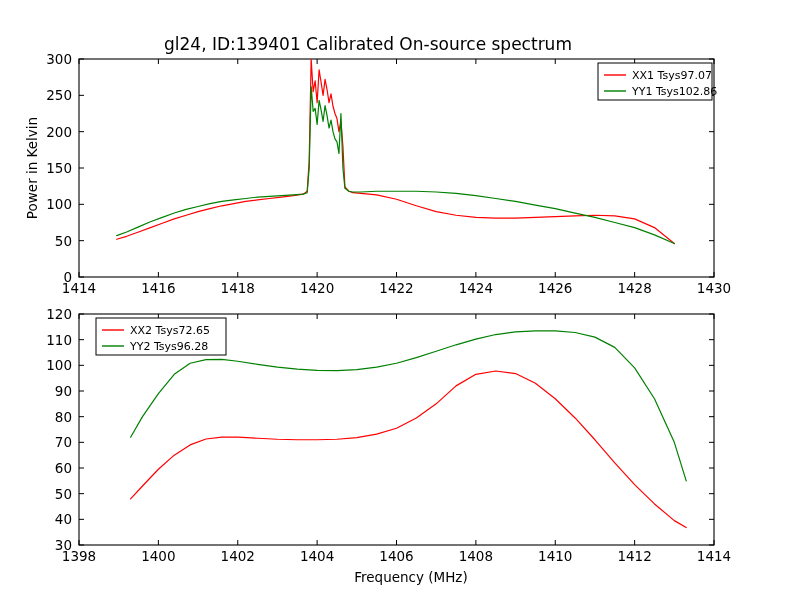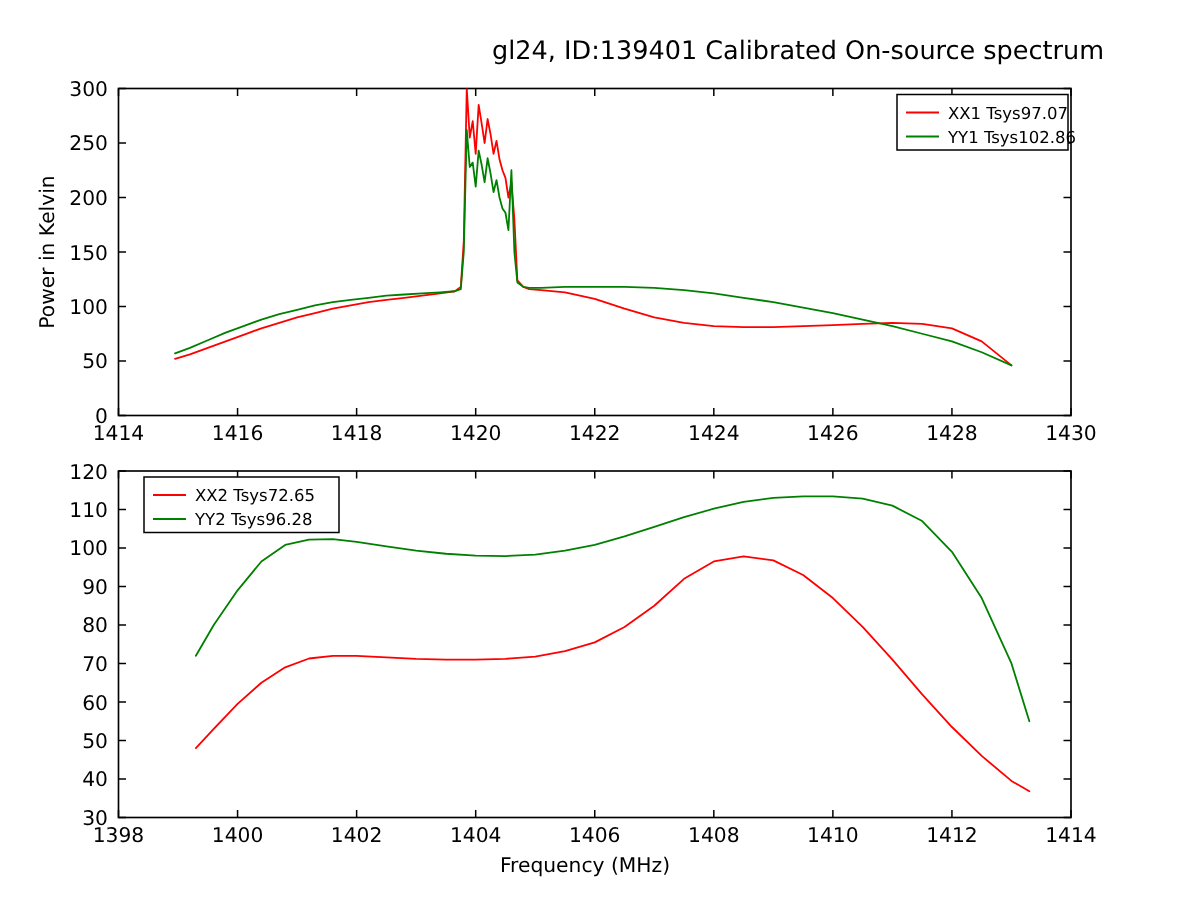--- a/index.html
+++ b/index.html
@@ -15,23 +15,23 @@
   }
   #figure {
     position: relative;
     width: 800px;
     height: 600px;
     background: #ffffff;
   }
   .fig-title {
     position: absolute;
     left: 0;
-    top: 24px;
+    top: 34px;
     width: 736px;
-    text-align: right;
+    text-align: center;
     font-size: 17px;
     color: #000000;
     white-space: nowrap;
   }
   .axes-label-y {
     position: absolute;
     font-size: 13.5px;
     color: #000000;
     transform-origin: 50% 50%;
     white-space: nowrap;
@@ -220,14 +220,14 @@
         <path d="M130.59 137.20 L142.50 116.67 L158.38 93.57 L174.25 74.32 L190.12 63.28 L206.00 59.69 L221.87 59.43 L237.75 61.23 L257.59 64.31 L277.44 67.13 L297.28 69.18 L317.13 70.47 L336.97 70.72 L356.81 69.70 L376.66 67.13 L396.50 63.28 L416.34 57.63 L436.19 51.22 L456.03 44.80 L475.88 39.15 L495.72 34.53 L515.56 31.97 L535.41 30.94 L555.25 30.94 L575.09 32.48 L594.94 37.10 L614.78 47.37 L634.63 67.90 L654.47 98.70 L674.31 142.33 L686.22 180.83" class="dataline" stroke="#008000"></path>
       </g>
       <rect x="96" y="18" width="130" height="37" class="legend-box"></rect>
       <line x1="102" y1="30" x2="124" y2="30" class="legend-swatch" stroke="#ff0000"></line>
       <text x="130" y="34" class="legend-text">XX2 Tsys72.65</text>
       <line x1="102" y1="46" x2="124" y2="46" class="legend-swatch" stroke="#008000"></line>
       <text x="130" y="50" class="legend-text">YY2 Tsys96.28</text>
     </svg>
 
   <div class="axes-label-y" id="ylabel-top" style="left: 0px; top: 168px; transform: translate(-50%, -50%) rotate(-90deg); margin-left: 32px;">Power in Kelvin</div>
-  <div class="axes-label-x" id="xlabel-bottom" style="left: 390px; top: 569px; transform: translateX(-50%);">Frequency (MHz)</div>
+  <div class="axes-label-x" id="xlabel-bottom" style="left: 411px; top: 569px; transform: translateX(-50%);">Frequency (MHz)</div>
 </div>
 
 </body></html>

